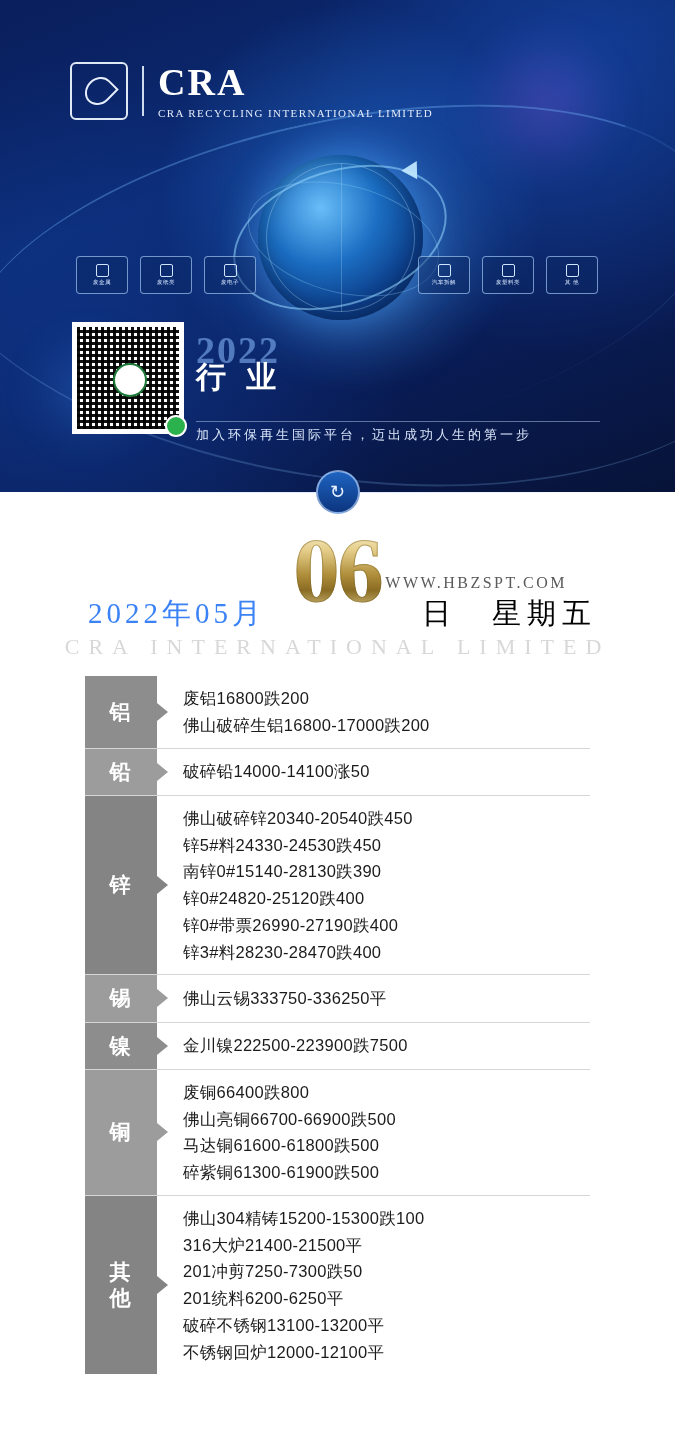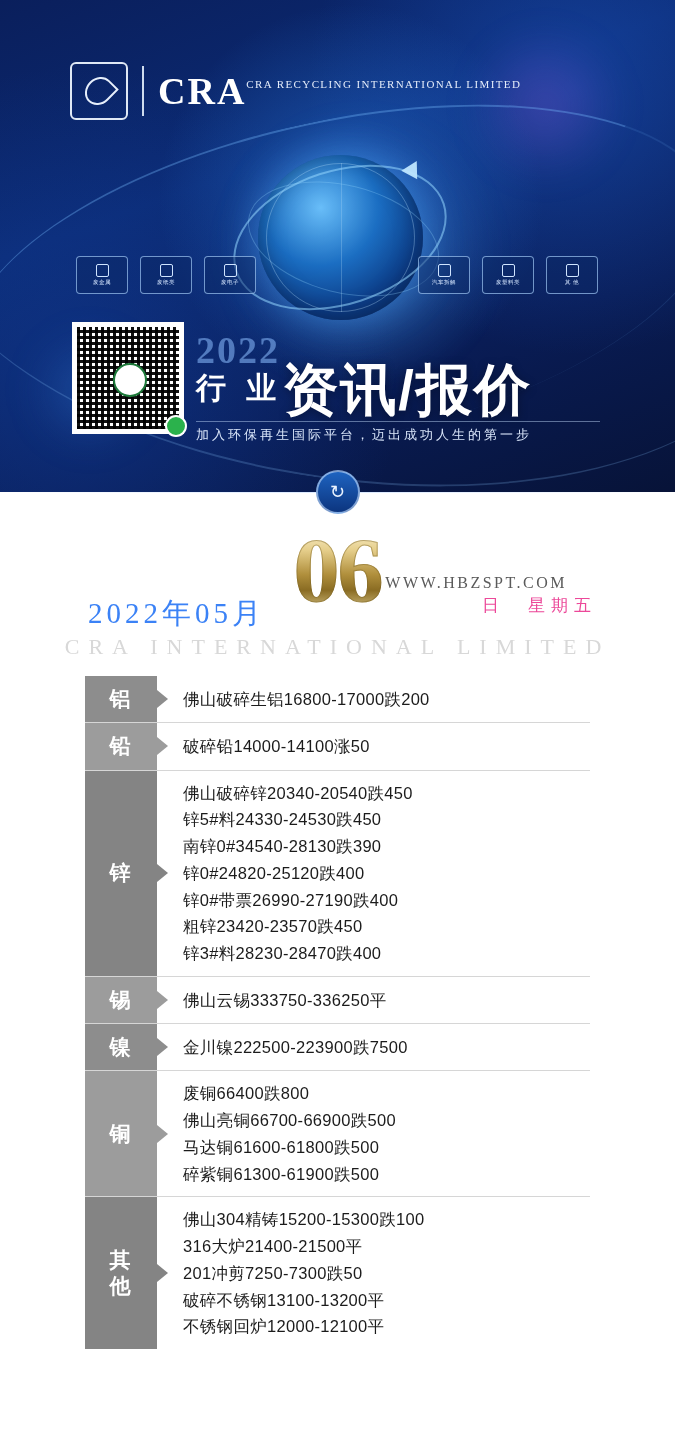--- a/index.html
+++ b/index.html
@@ -119,21 +119,21 @@
   }
   .cn-name {
     font-family: "Liberation Sans", sans-serif;
     font-size: 25px; font-weight: 700; color: #ffffff; letter-spacing: 1px;
     line-height: 1;
   }
   .en-name {
     font-family: "Liberation Serif", serif;
     font-size: 11px; color: #e4ecfa; letter-spacing: 1.4px; margin-top: 6px;
   }
-  .logo-stack { display: flex; flex-direction: row; justify-content: space-between; }
+  .logo-stack { display: flex; flex-direction: column; justify-content: space-between; }
   .logo-top { display: flex; align-items: baseline; gap: 12px; }
 
   
   .chips-left {
     position: absolute; left: 76px; top: 256px;
     display: flex; gap: 12px;
   }
   .chips-right {
     position: absolute; left: 418px; top: 256px;
     display: flex; gap: 12px;
@@ -234,21 +234,21 @@
     width: 144px; text-align: center;
     font-family: "Liberation Serif", serif;
     font-size: 92px; font-weight: 700; line-height: 1;
     background: linear-gradient(180deg, #fdf6dc 0%, #e6cf8c 28%, #b08f3c 55%, #8a6c23 72%, #e8d79c 100%);
     -webkit-background-clip: text; background-clip: text;
     color: transparent;
     -webkit-text-stroke: 1px rgba(120,95,30,0.45);
     letter-spacing: -2px;
   }
   .date-left  { position: absolute; left: 88px; top: 82px; font-family:"Liberation Serif",serif; font-size: 29px; letter-spacing: 4px; color:#3b82f6; }
-  .date-right { position: absolute; right: 78px; top: 82px; font-family:Liberation Serif, serif; font-size: 17px; letter-spacing: 6px; color:#ec4899; }
+  .date-right { position: absolute; right: 78px; top: 82px; font-family:Liberation Serif, serif; font-size: 29px; letter-spacing: 6px; color:#000000; }
   .site-url {
     position: absolute; right: 108px; top: 62px;
     font-family: "Liberation Serif", serif;
     font-size: 16px; letter-spacing: 2.5px; color: #5a5a5a;
   }
   .watermark {
     position: absolute; left: 0; top: 122px; width: 675px; text-align: center;
     font-family: "Liberation Serif", serif;
     font-size: 22px; letter-spacing: 9px; color: #d8d8d8;
   }
@@ -349,21 +349,20 @@
     </div>
 
     <div class="title-band">
       <div class="qr">
         <div class="qr-inner"></div>
         <div class="qr-badge"></div>
       </div>
       <div class="year">2022</div>
       <div class="headline">
         <span class="hw-small">行 业</span>
-        <span class="hw-big">资讯/报价</span>
       </div>
       <div class="tagline-rule"></div>
       <div class="tagline">加入环保再生国际平台，迈出成功人生的第一步</div>
     </div>
   </div>
 
   <div class="divider-wrap">
     <div class="divider-line"></div>
     <div class="divider-circle">↻</div>
   </div>
@@ -376,44 +375,44 @@
     <div class="watermark">CRA INTERNATIONAL LIMITED</div>
   </div>
 
   <div class="table" id="quote-table">
       <div class="row">
         <div class="cat" style="background: rgb(141, 141, 141);">
           <span style="white-space: pre-line;">铝</span>
           <span class="arrow" style="border-left-color: rgb(141, 141, 141);"></span>
         </div>
         <div class="vals">
+          <div>废铝16800跌200</div>
           <div>佛山破碎生铝16800-17000跌200</div>
         </div>
       </div>
       <div class="row">
         <div class="cat" style="background: rgb(156, 156, 156);">
           <span style="white-space: pre-line;">铅</span>
           <span class="arrow" style="border-left-color: rgb(156, 156, 156);"></span>
         </div>
         <div class="vals">
           <div>破碎铅14000-14100涨50</div>
         </div>
       </div>
       <div class="row">
         <div class="cat" style="background: rgb(132, 132, 132);">
           <span style="white-space: pre-line;">锌</span>
           <span class="arrow" style="border-left-color: rgb(132, 132, 132);"></span>
         </div>
         <div class="vals">
           <div>佛山破碎锌20340-20540跌450</div>
           <div>锌5#料24330-24530跌450</div>
-          <div>南锌0#34540-28130跌390</div>
+          <div>南锌0#15140-28130跌390</div>
           <div>锌0#24820-25120跌400</div>
           <div>锌0#带票26990-27190跌400</div>
-          <div>粗锌23420-23570跌450</div>
           <div>锌3#料28230-28470跌400</div>
         </div>
       </div>
       <div class="row">
         <div class="cat" style="background: rgb(156, 156, 156);">
           <span style="white-space: pre-line;">锡</span>
           <span class="arrow" style="border-left-color: rgb(156, 156, 156);"></span>
         </div>
         <div class="vals">
           <div>佛山云锡333750-336250平</div>
@@ -443,19 +442,20 @@
       <div class="row">
         <div class="cat" style="background: rgb(132, 132, 132);">
           <span style="white-space: pre-line;">其
 他</span>
           <span class="arrow" style="border-left-color: rgb(132, 132, 132);"></span>
         </div>
         <div class="vals">
           <div>佛山304精铸15200-15300跌100</div>
           <div>316大炉21400-21500平</div>
           <div>201冲剪7250-7300跌50</div>
+          <div>201统料6200-6250平</div>
           <div>破碎不锈钢13100-13200平</div>
           <div>不锈钢回炉12000-12100平</div>
         </div>
       </div>
     </div>
 
 </div>
 
 </body></html>

